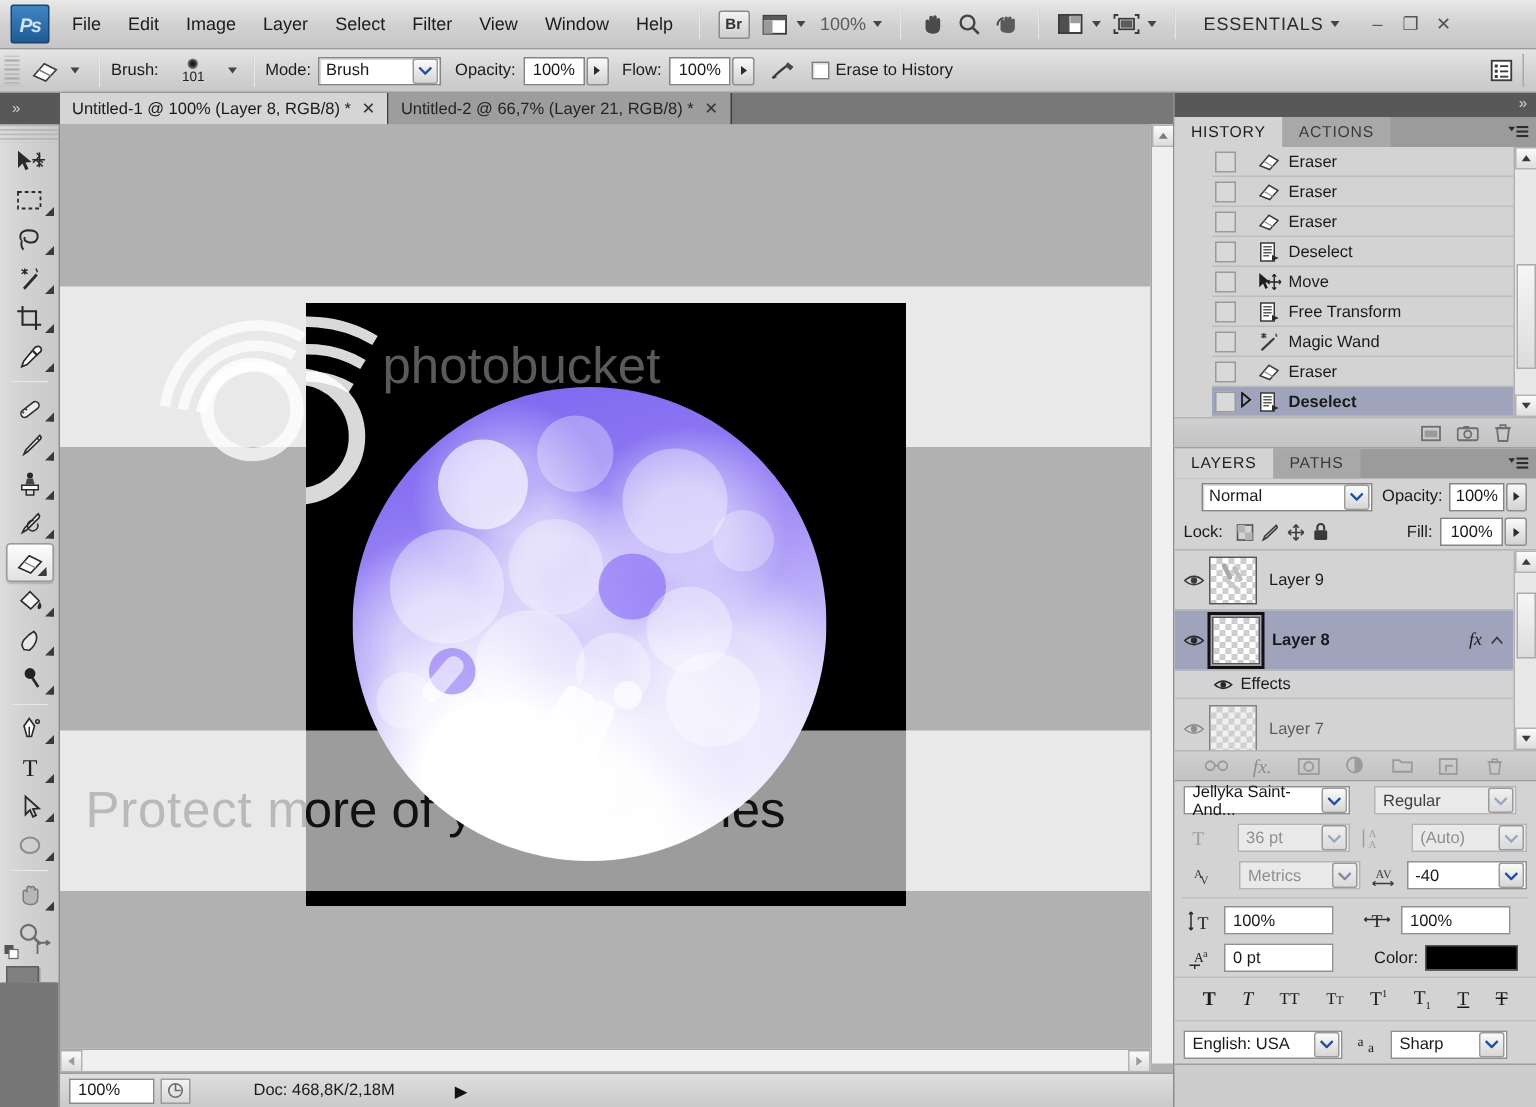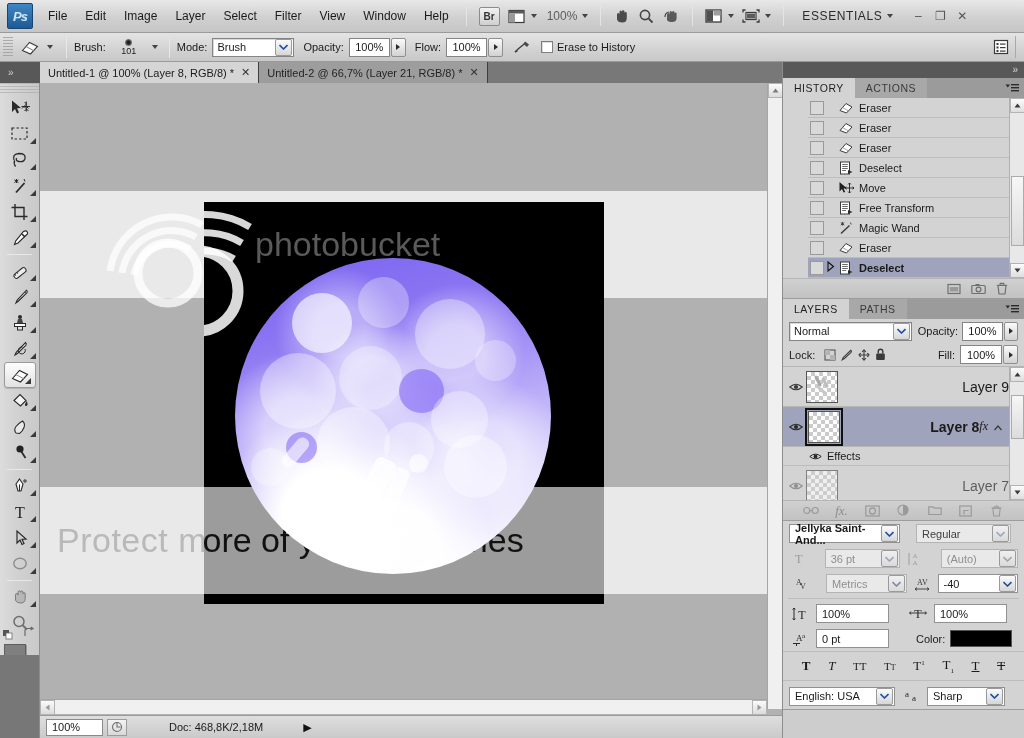--- a/index.html
+++ b/index.html
@@ -306,21 +306,21 @@
   .v-scroll{
     position:absolute; right:0; top:0; width:15px; bottom:0;
     background:#e8e8e8; border-left:1px solid #b0b0b0;
   }
   .vs-btn{ width:15px;height:15px;background:linear-gradient(#fbfbfb,#dedede);
     border:1px solid #b3b3b3;display:flex;align-items:center;justify-content:center;}
   .vs-thumb{ position:absolute; left:1px; width:13px;
     background:linear-gradient(#f6f6f6,#dcdcdc); border:1px solid #ababab;}
 
   
-  .lay-row1{ height:24px; display:flex;align-items:center; padding:0 6px; }
+  .lay-row1{ height:24px; display:flex;align-items:center; padding:0 6px;margin-left:12px; }
   .lay-row2{ height:24px; display:flex;align-items:center; padding:0 6px;
              border-bottom:1px solid #b4b4b4;}
   .blend-dd{ width:128px; }
   .lock-ico{ width:17px;height:16px;display:flex;align-items:center;justify-content:center;}
   .layer-row{
     height:40px; display:flex;align-items:center;
     border-bottom:1px solid #b6b6b6; padding-left:3px;
   }
   .layer-row.selected{ background:#9fa3bb; }
   .eye{ width:20px;height:18px;display:flex;align-items:center;justify-content:center;flex:0 0 auto;}
@@ -328,21 +328,21 @@
     width:32px;height:32px;flex:0 0 auto;
     border:1px solid #555; margin-right:8px;
     background-color:#fff;
     background-image:
       linear-gradient(45deg,#cbcbcb 25%,transparent 25%,transparent 75%,#cbcbcb 75%),
       linear-gradient(45deg,#cbcbcb 25%,transparent 25%,transparent 75%,#cbcbcb 75%);
     background-size:8px 8px; background-position:0 0,4px 4px;
     position:relative; overflow:hidden;
   }
   .thumb.framed{ outline:2px solid #111; outline-offset:1px; margin-left:2px;}
-  .layer-name{ font-size:14px; flex:1;text-align:right; }
+  .layer-name{ font-size:11px; flex:1; }
   .layer-name.bold{ font-weight:bold; }
   .fx-mark{ font-size:12px; font-style:italic; font-family:"Liberation Serif",serif; margin-right:6px;}
   .effect-row{
     height:19px; display:flex;align-items:center;
     border-bottom:1px solid #bdbdbd; padding-left:24px;
   }
   .effect-row.sub{ padding-left:38px; }
   .layers-footer{
     height:20px; background:linear-gradient(#d0d0d0,#c2c2c2);
     display:flex;align-items:center;justify-content:space-around;
@@ -1144,21 +1144,21 @@
             <path d="M1.8 3.2 L9.2 3.2 L8.3 11 L2.7 11 Z" fill="none" stroke="#9a9a9a" stroke-width="1.1"></path>
             <path d="M0.6 2.9 L10.4 2.9 M3.8 2.9 L3.8 1.2 L7.2 1.2 L7.2 2.9" fill="none" stroke="#9a9a9a" stroke-width="1"></path>
           </svg>
         </div>
       </div>
     </div>
 
     <div class="panel">
 
       <div class="ch-row">
-        <div class="ch-dd" style="width:111px;font-weight:bold;">
+        <div class="ch-dd" style="width:111px;">
           <span style="flex:1;padding-left:5px;">Jellyka Saint-And...</span>
           <div class="dd-arrow">
             <svg width="9" height="6" viewBox="0 0 9 6">
                 <path d="M0.5 1 L4.5 5 L8.5 1" fill="none" stroke="#1f4fa0" stroke-width="1.6"></path>
               </svg>
           </div>
         </div>
         <div class="ch-dd dim" style="width:95px;">
           <span style="flex:1;padding-left:5px;color:#404040;">Regular</span>
           <div class="dd-arrow" style="background:linear-gradient(#f0f0f0,#dadada);">

